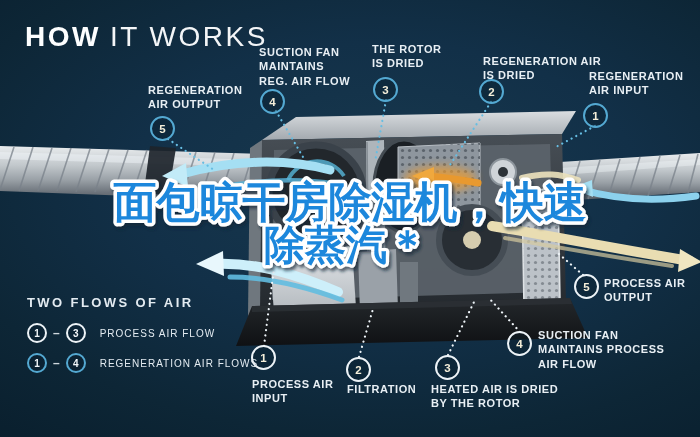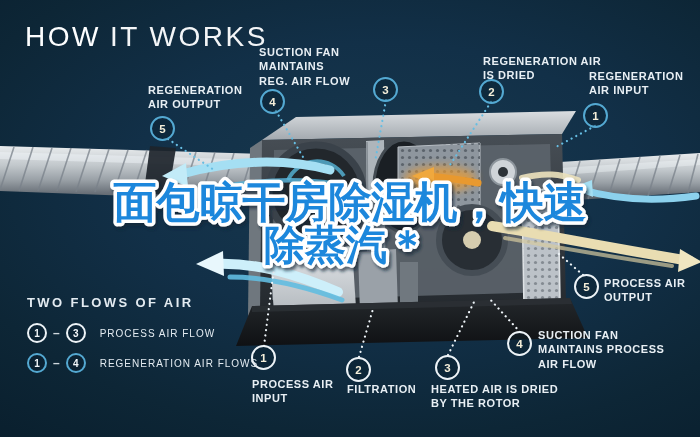--- a/index.html
+++ b/index.html
@@ -3,21 +3,21 @@
 <meta charset="utf-8">
 <style>
   html,body{margin:0;padding:0;background:#081b28;}
   .stage{
     position:relative;width:700px;height:437px;overflow:hidden;
     font-family:"Liberation Sans",sans-serif;
     background:radial-gradient(ellipse 95% 85% at 55% 42%, #18394e 0%, #123048 38%, #0d2636 68%, #081c2a 100%);
   }
   .scene{position:absolute;left:0;top:0;}
   .title{position:absolute;left:25px;top:21px;font-size:28px;color:#fdfeff;letter-spacing:2.5px;white-space:nowrap;}
-  .title .bold{font-weight:400;}
+  .title .bold{font-weight:700;}
   .title .light{font-weight:400;margin-left:9px;opacity:.96;}
   .pt-label{
     position:absolute;font-weight:700;font-size:11px;letter-spacing:.55px;
     color:#e8eff4;line-height:1.3;white-space:pre-line;
   }
   .badge{
     position:absolute;width:21px;height:21px;border-radius:50%;
     display:flex;align-items:center;justify-content:center;
     font-weight:700;font-size:11.5px;color:#f5efda;
     background:rgba(8,28,42,.38);box-sizing:content-box;
@@ -211,20 +211,22 @@
       <span>5</span>
     </div>
 
   <div class="pt-label" style="left:259px;top:45px;">SUCTION FAN
 MAINTAINS
 REG. AIR FLOW</div>
   <div class="badge regen" style="left:260px;top:89px;">
       <span>4</span>
     </div>
 
+  <div class="pt-label" style="left:372px;top:42px;">THE ROTOR
+IS DRIED</div>
   <div class="badge regen" style="left:373px;top:77px;">
       <span>3</span>
     </div>
 
   <div class="pt-label" style="left:483px;top:54px;">REGENERATION AIR
 IS DRIED</div>
   <div class="badge regen" style="left:479px;top:79px;">
       <span>2</span>
     </div>
 

